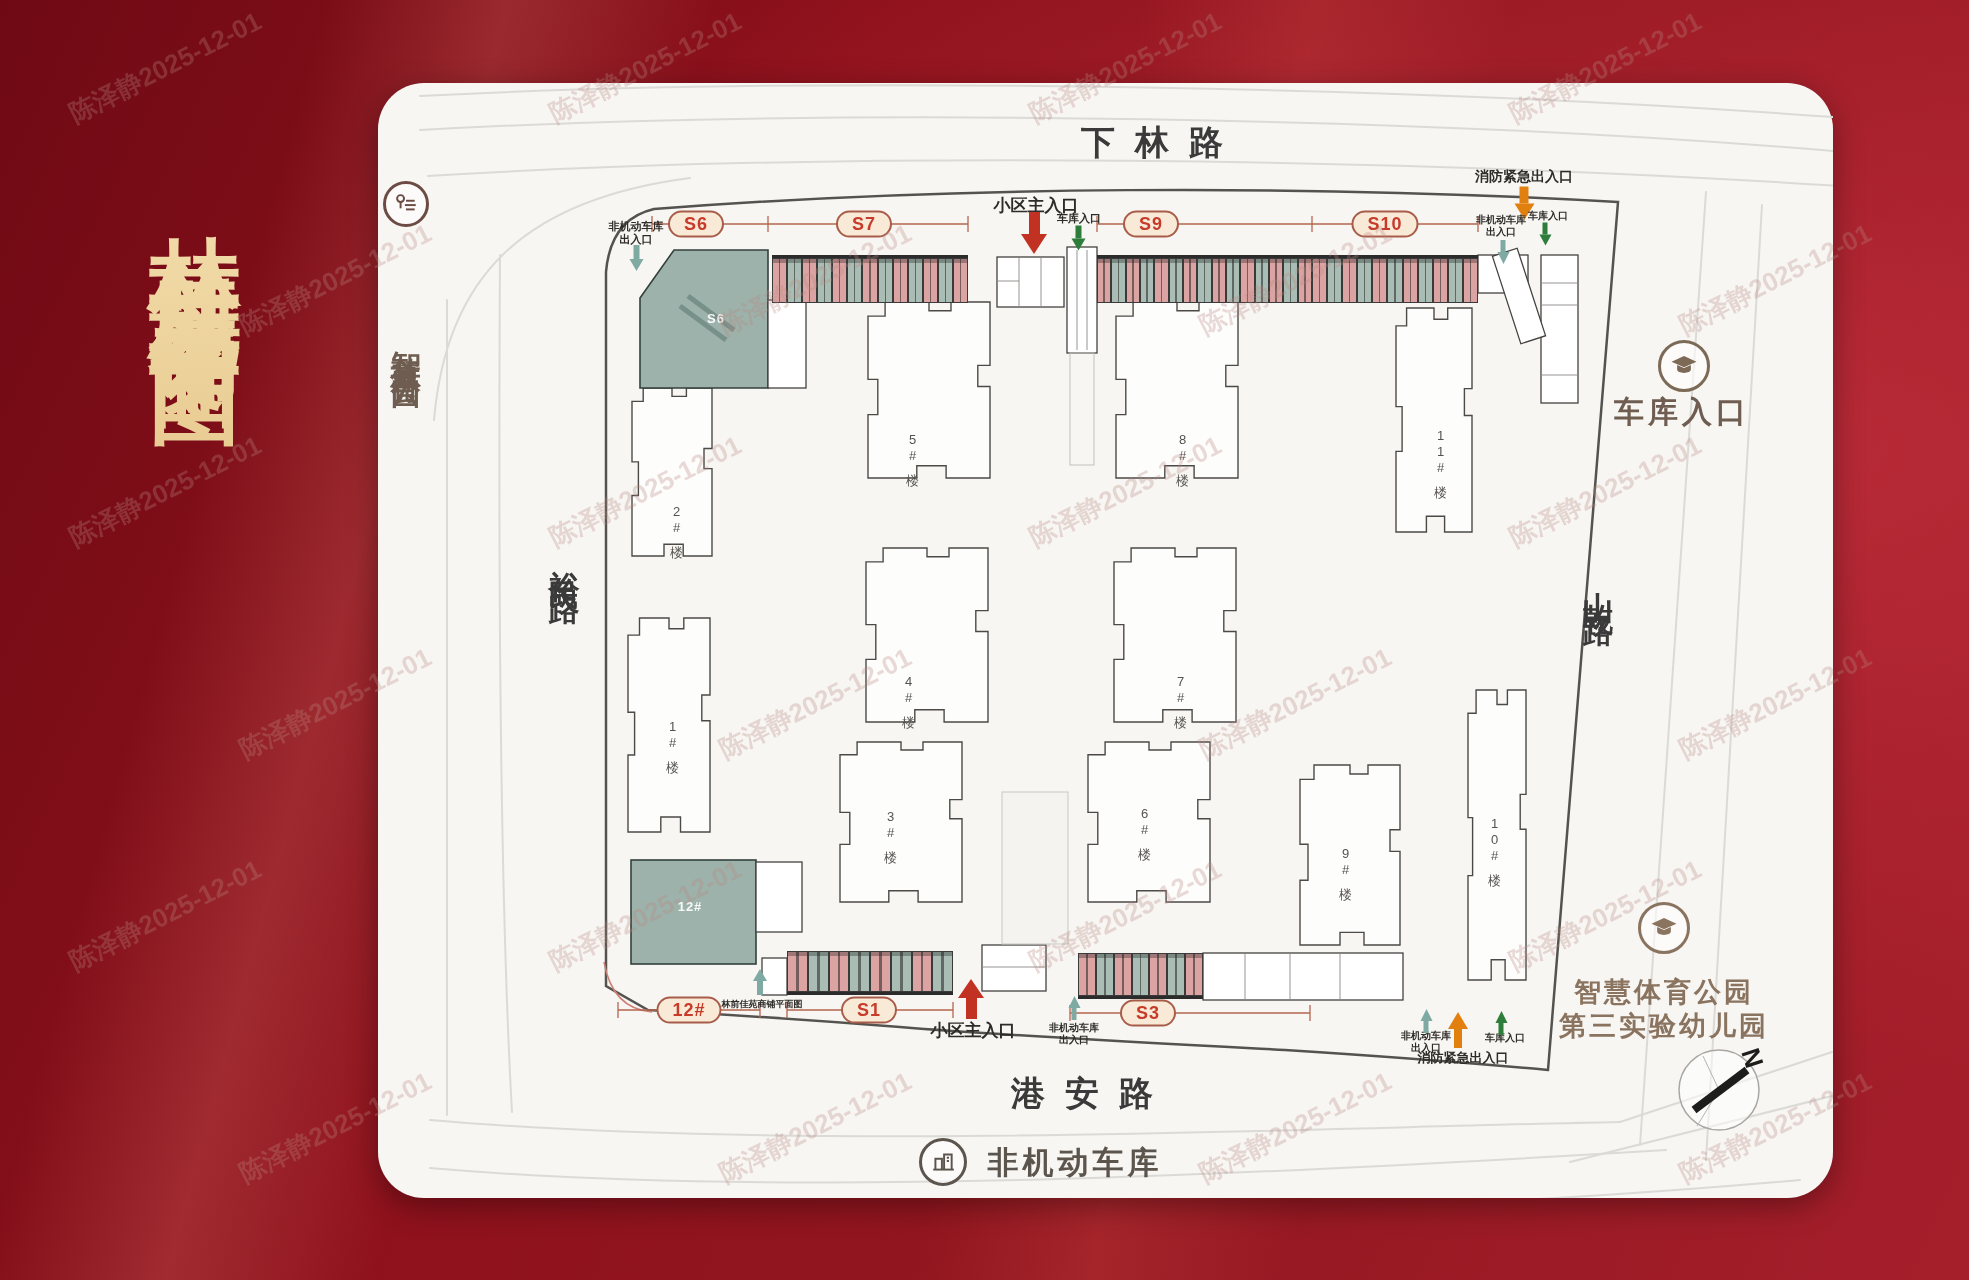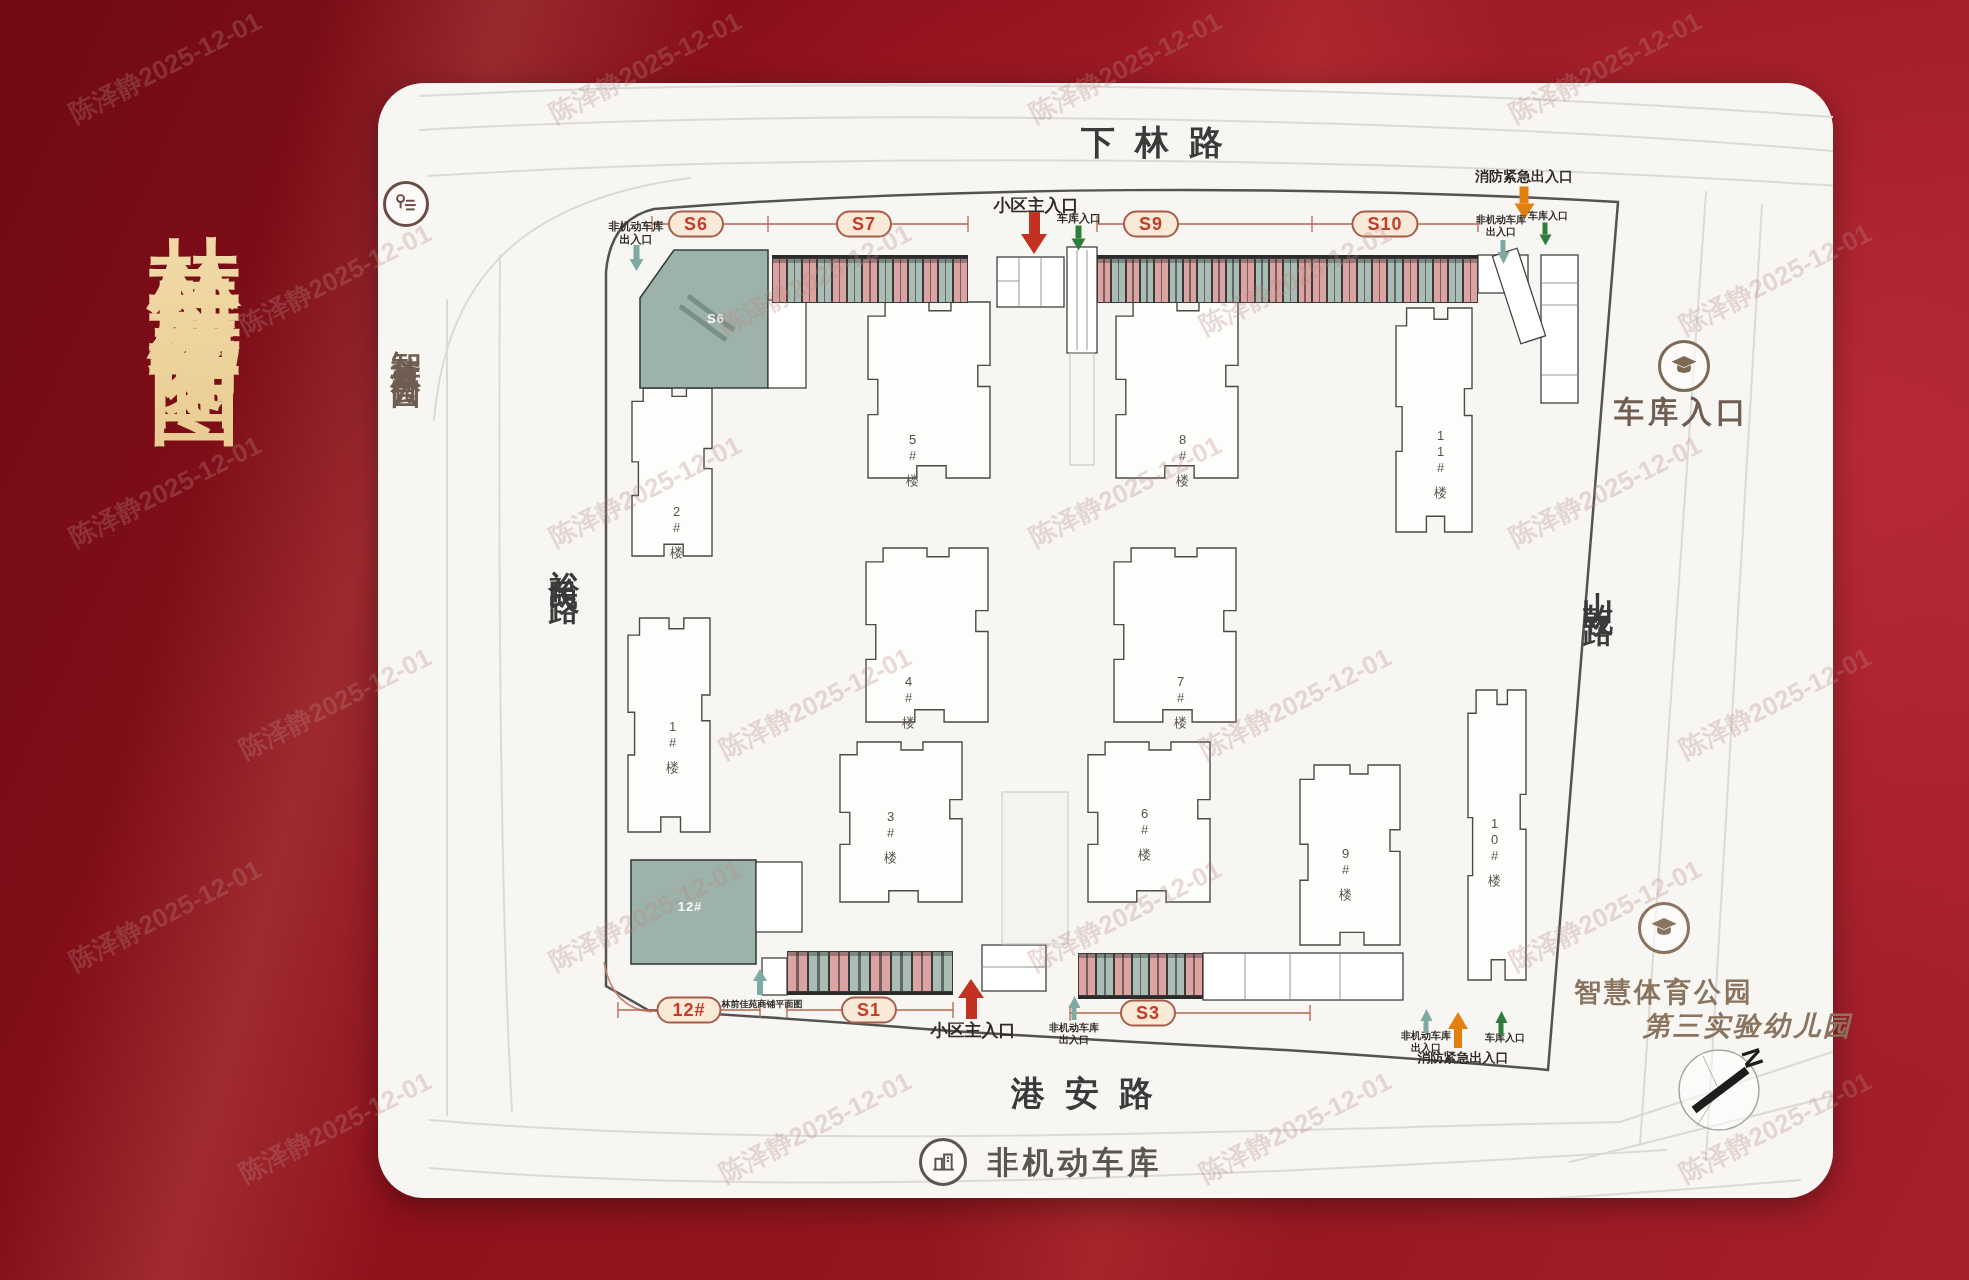--- a/index.html
+++ b/index.html
@@ -197,21 +197,21 @@
   </div>
   <div class="lbl lm-text" style="left:1682px;top:412px;font-size:30px;letter-spacing:4px;">车库入口</div>
 
   <div class="lm-circle" style="left:1664px;top:928px;width:46px;height:46px;border-color:#8a7460;">
     <svg width="30" height="30" viewBox="0 0 24 24" fill="#8a7460">
       <path d="M12 4 22 8.5 12 13 2 8.5Z"></path>
         <path d="M6.5 11.2v3.6c0 1.5 2.5 2.7 5.5 2.7s5.5-1.2 5.5-2.7v-3.6l-5.5 2.4z"></path>
     </svg>
   </div>
   <div class="lbl lm-text" style="left:1664px;top:993px;font-size:27px;letter-spacing:3px;color:#8a7460;">智慧体育公园</div>
-  <div class="lbl lm-text" style="left:1748px;top:1027px;font-size:27px;letter-spacing:3px;color:#8a7460;font-style:italic;">第三实验幼儿园</div>
+  <div class="lbl lm-text" style="left:1664px;top:1027px;font-size:27px;letter-spacing:3px;color:#8a7460;">第三实验幼儿园</div>
 
   <div class="lm-circle" style="left:943px;top:1162px;width:42px;height:42px;border-color:#5c554e;">
     <svg width="26" height="26" viewBox="0 0 24 24" fill="none" stroke="#5c554e" stroke-width="1.8">
       <path d="M5 19V9h6v10"></path>
         <path d="M13 19V5h7v14"></path>
         <path d="M3 19h19"></path>
         <path d="M15.5 8h2M15.5 11h2"></path>
     </svg>
   </div>
   <div class="lbl lm-text" style="left:1075px;top:1163px;font-size:31px;letter-spacing:4px;color:#5c554e;">非机动车库</div>

